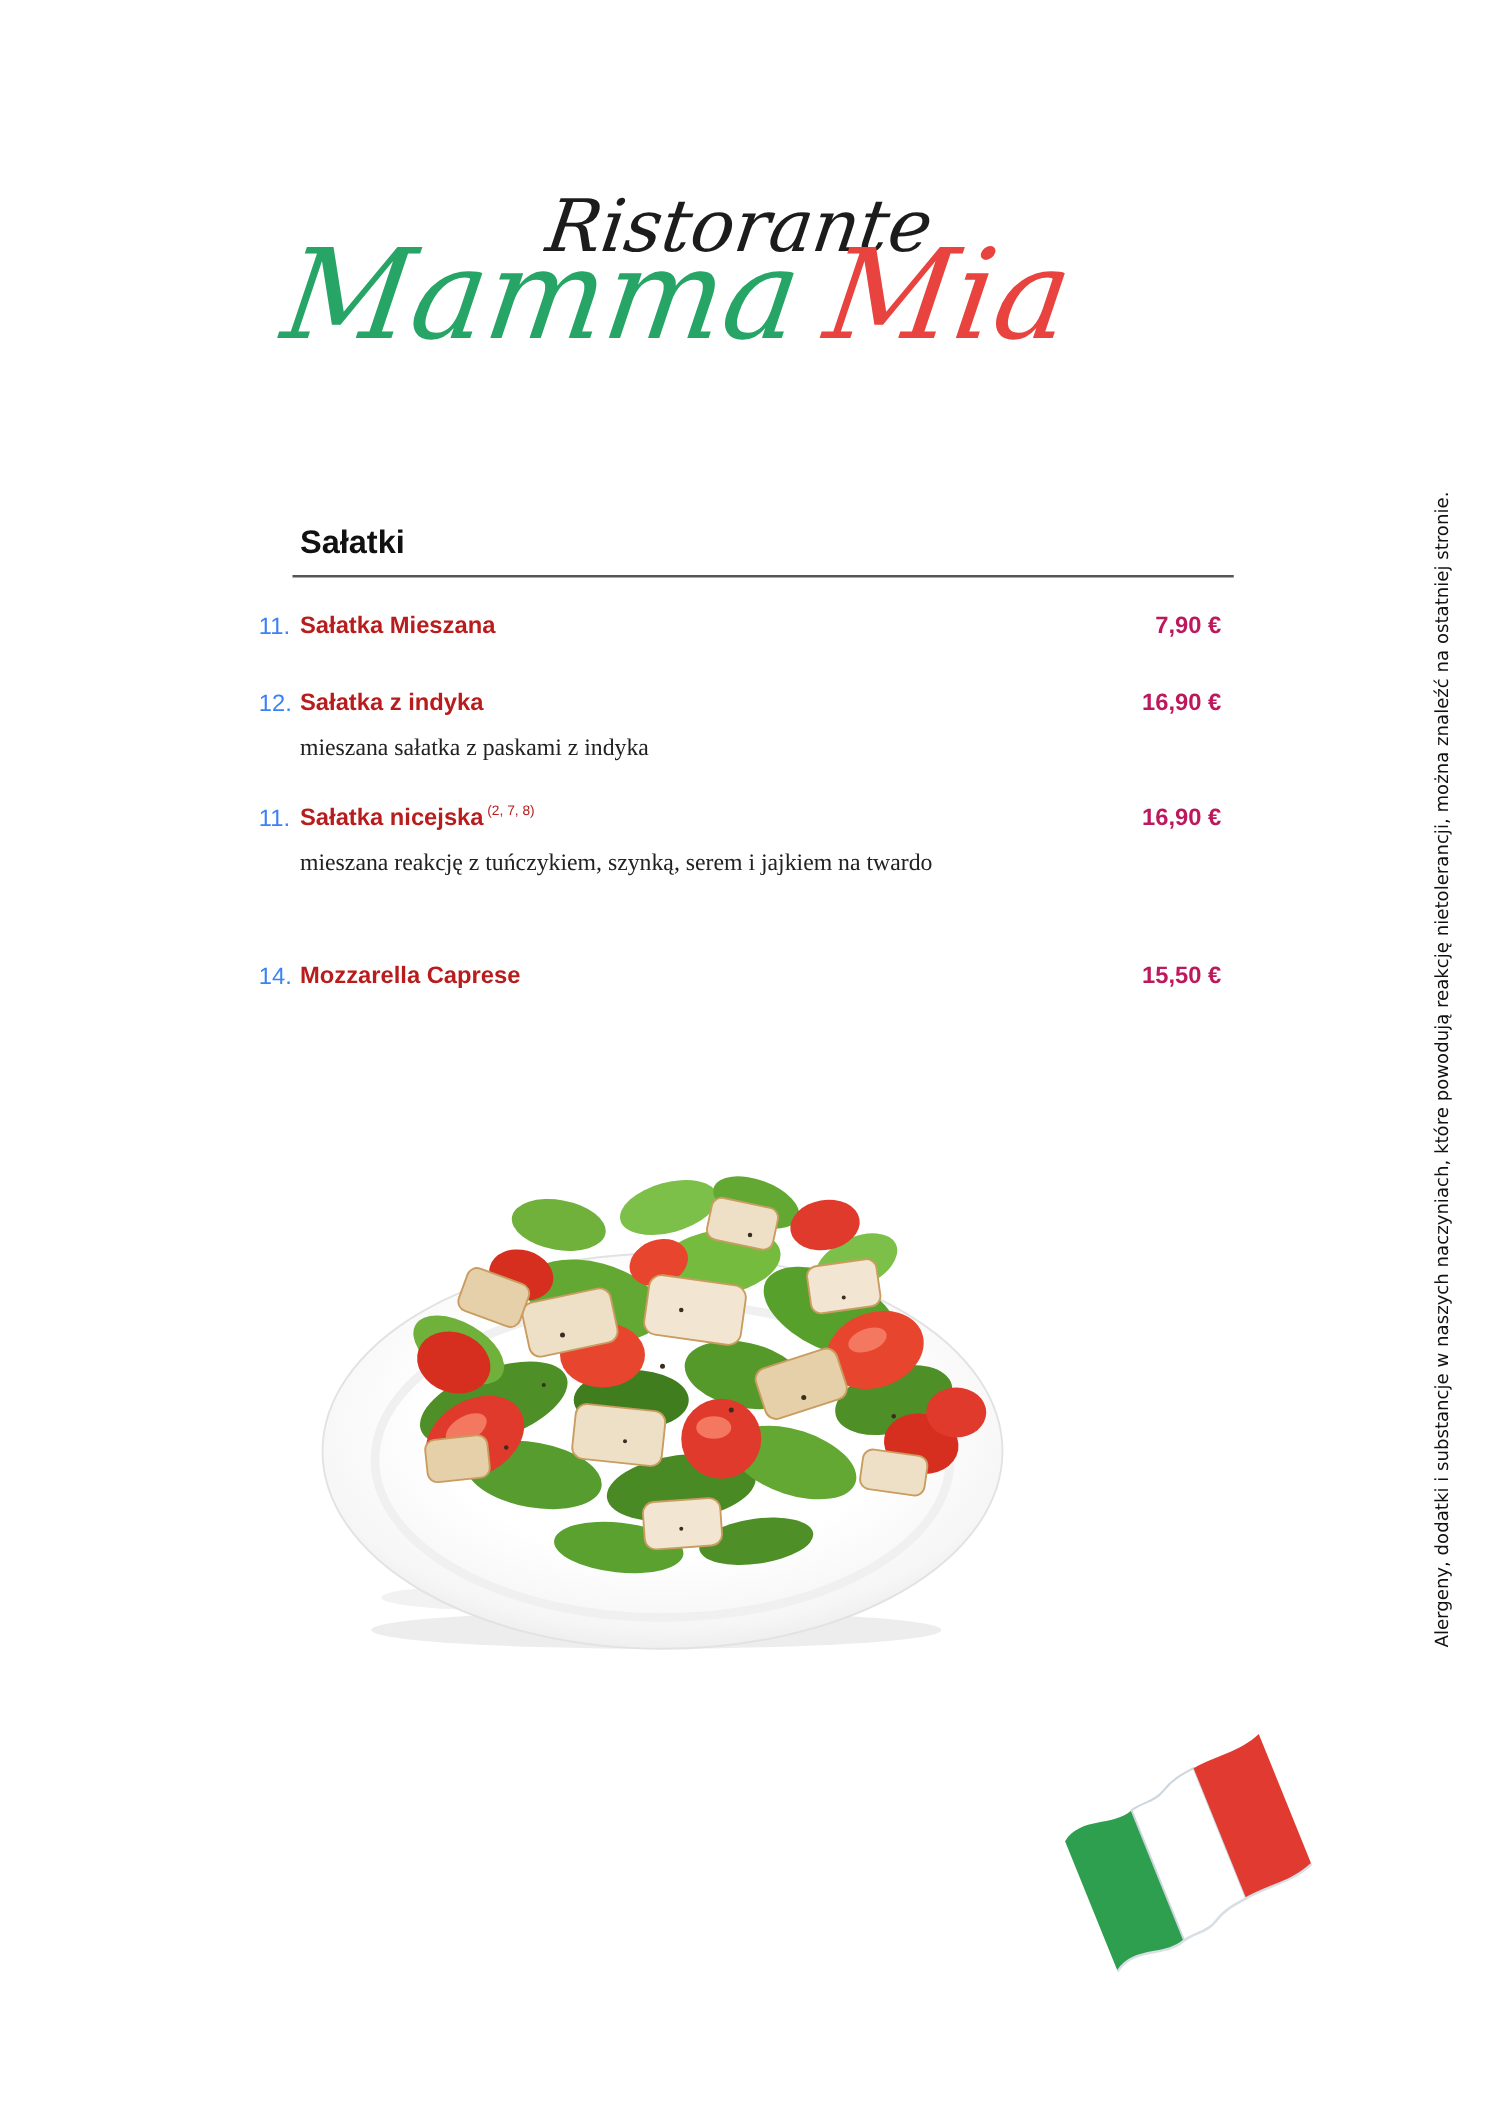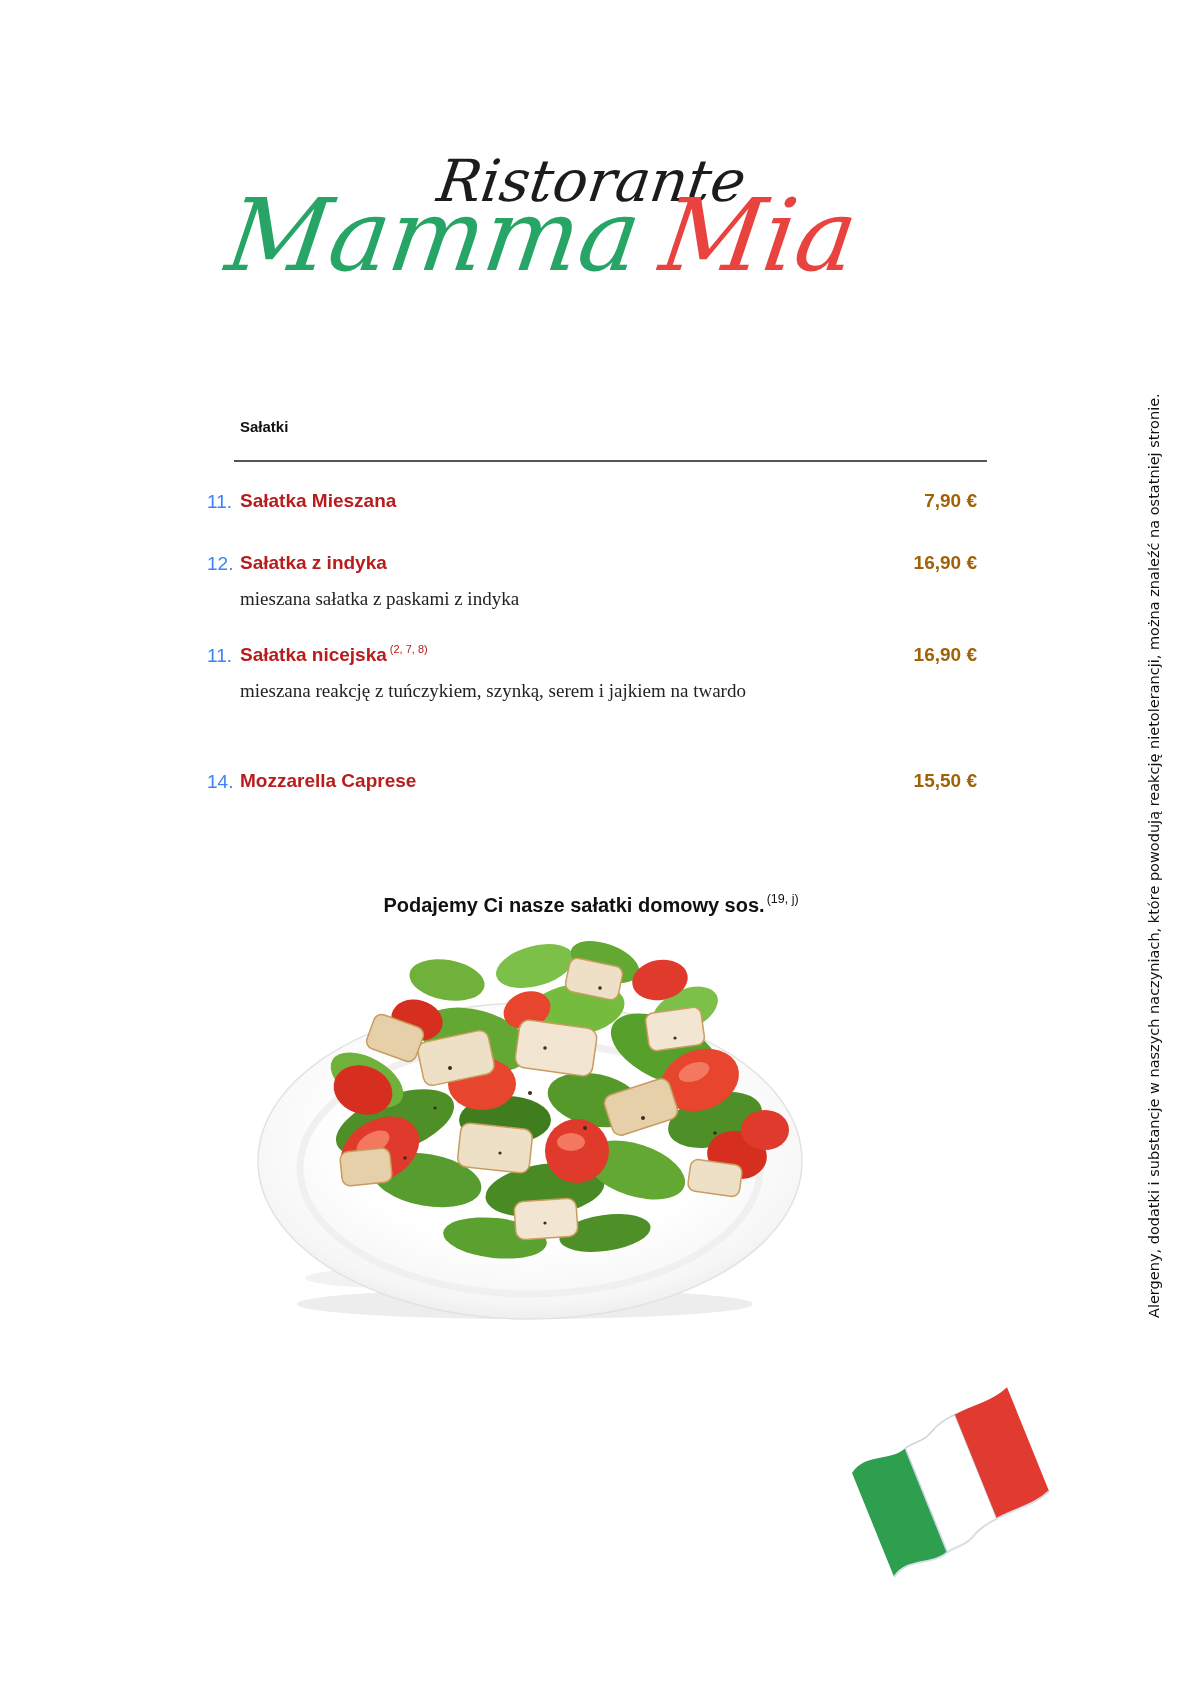--- a/index.html
+++ b/index.html
@@ -14,28 +14,28 @@
   }
 
   
   .logo { position:absolute; top:140px; left:210px; width:720px; height:170px; }
   .logo span { font-family:"DejaVu Serif", serif; font-style:italic; display:block; position:absolute; transform:skewX(-8deg); line-height:1; }
   .logo .ristorante { top:12px; left:228px; font-size:58px; color:#1c1c1c; }
   .logo .mamma      { top:46px; left:18px;  font-size:100px; color:#27a567; }
   .logo .mia        { top:46px; left:452px; font-size:100px; color:#e8433f; }
 
   
-  .section-title { position:absolute; top:418px; left:240px; font-size:15px; font-weight:bold; color:#111; }
+  .section-title { position:absolute; top:418px; left:240px; font-size:26px; font-weight:bold; color:#111; }
   .rule { position:absolute; top:460px; left:234px; width:753px; height:2px; background:#555; }
 
   .menu-row { position:absolute; left:205px; width:772px; font-size:19px; }
   .menu-row .num   { position:absolute; left:2px; top:1px; font-weight:400; color:#3b82f6; }
   .menu-row .title { position:absolute; left:35px; top:0; font-weight:bold; color:#b91c1c; white-space:nowrap; }
   .menu-row .title sup { font-size:11px; font-weight:400; margin-left:3px; position:relative; top:-1px; }
-  .menu-row .price { position:absolute; right:0; top:0; font-weight:bold; color:#a16207; }
+  .menu-row .price { position:absolute; right:0; top:0; font-weight:bold; color:#be185d; }
   .menu-row .desc  { position:absolute; left:35px; top:32px; width:512px; line-height:30px; font-size:19px; color:#222;font-family:Liberation Serif, serif; }
 
   .note { position:absolute; top:893px; left:205px; width:772px; text-align:center; font-size:20px; font-weight:bold; color:#111; }
   .note sup { font-size:12.5px; font-weight:400; position:relative; top:-1px; margin-left:2px; }
 
   
   .salad-photo { position:absolute; left:245px; top:918px; width:575px; height:407px; }
 
   
   .flag { position:absolute; left:848px; top:1382px; width:215px; height:210px; }
@@ -84,23 +84,20 @@
     <div class="desc">mieszana reakcję z tuńczykiem, szynką, serem i jajkiem na twardo</div>
   </div>
 
   <div class="menu-row" style="top:770px;">
     <span class="num">14.</span>
     <span class="title"><span>Mozzarella Caprese</span><sup></sup></span>
     <span class="price">15,50 €</span>
     <div class="desc"></div>
   </div>
 
-  <div class="note">
-    <span>Podajemy Ci nasze sałatki domowy sos.</span><sup>(19, j)</sup>
-  </div>
 
   <svg class="salad-photo" viewBox="0 0 575 407" aria-hidden="true">
     <defs>
       <radialGradient id="plateGrad" cx="50%" cy="42%" r="62%">
         <stop offset="55%" stop-color="#ffffff"></stop>
         <stop offset="85%" stop-color="#f6f6f6"></stop>
         <stop offset="100%" stop-color="#e9e9e9"></stop>
       </radialGradient>
     </defs>
 

